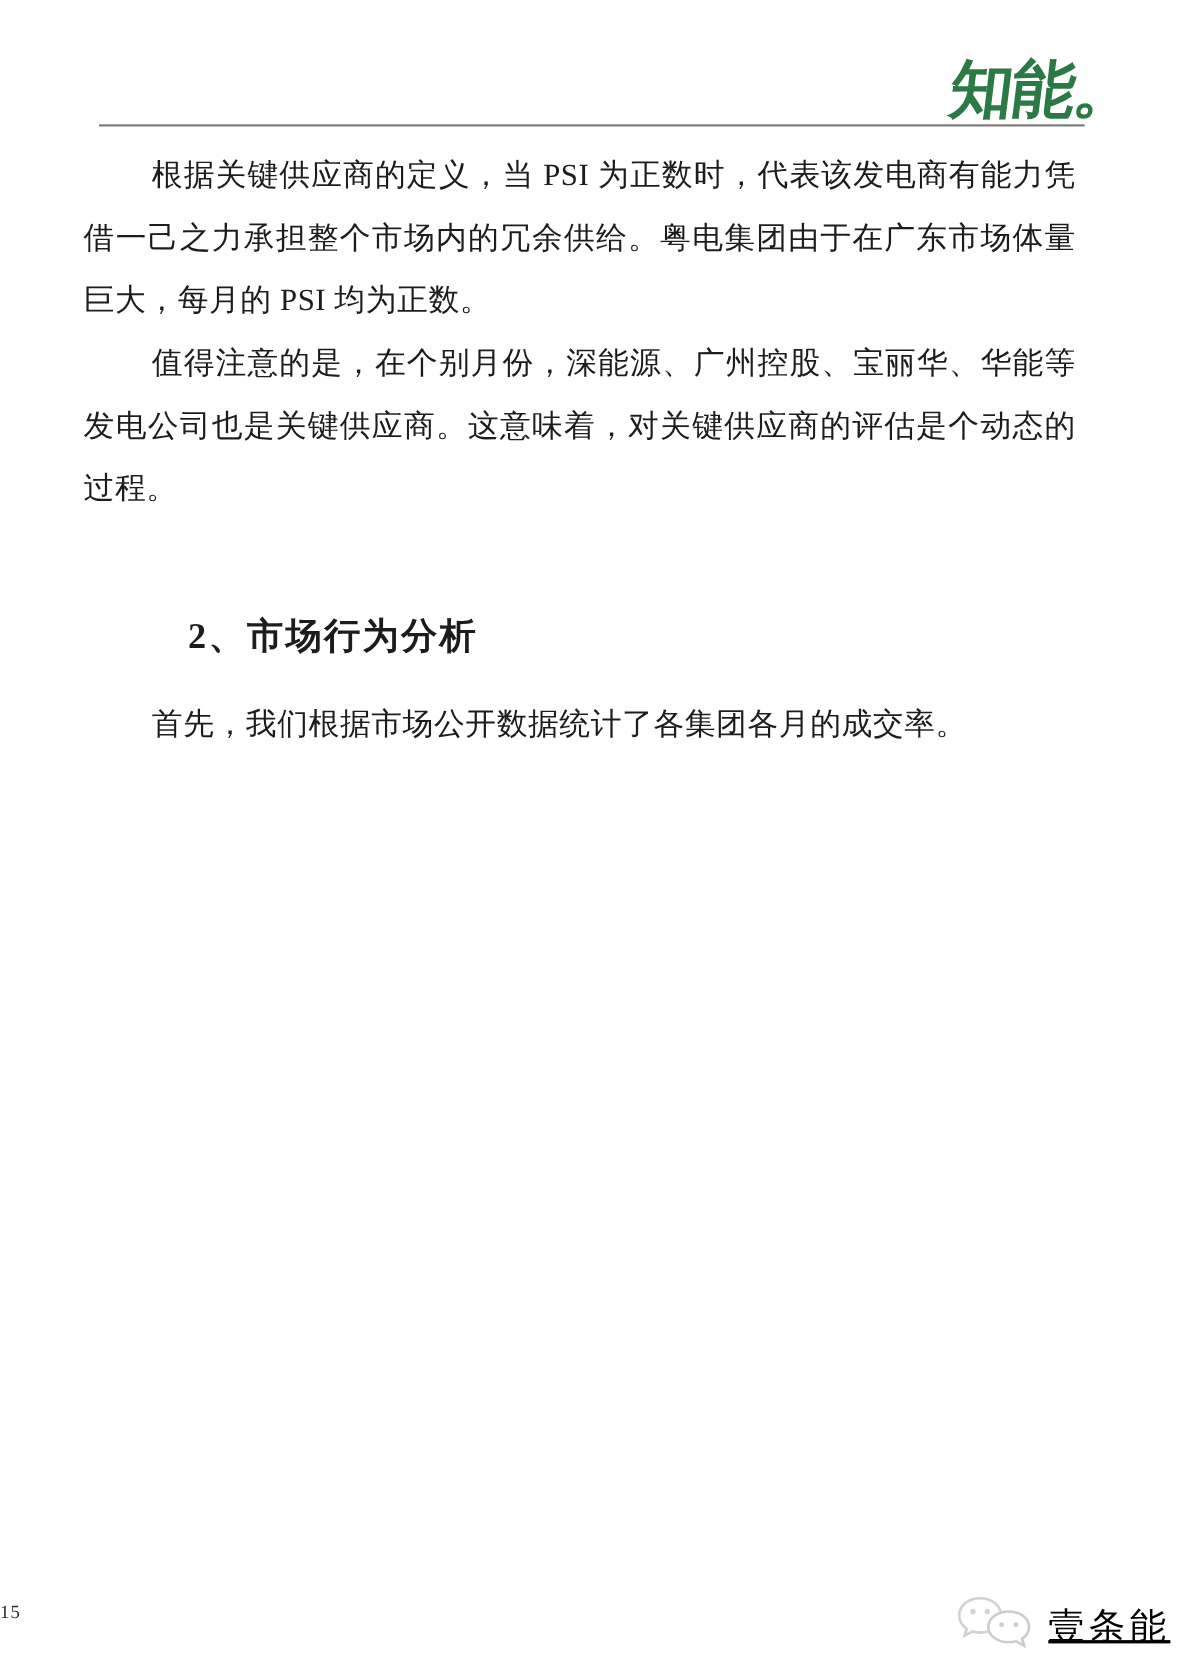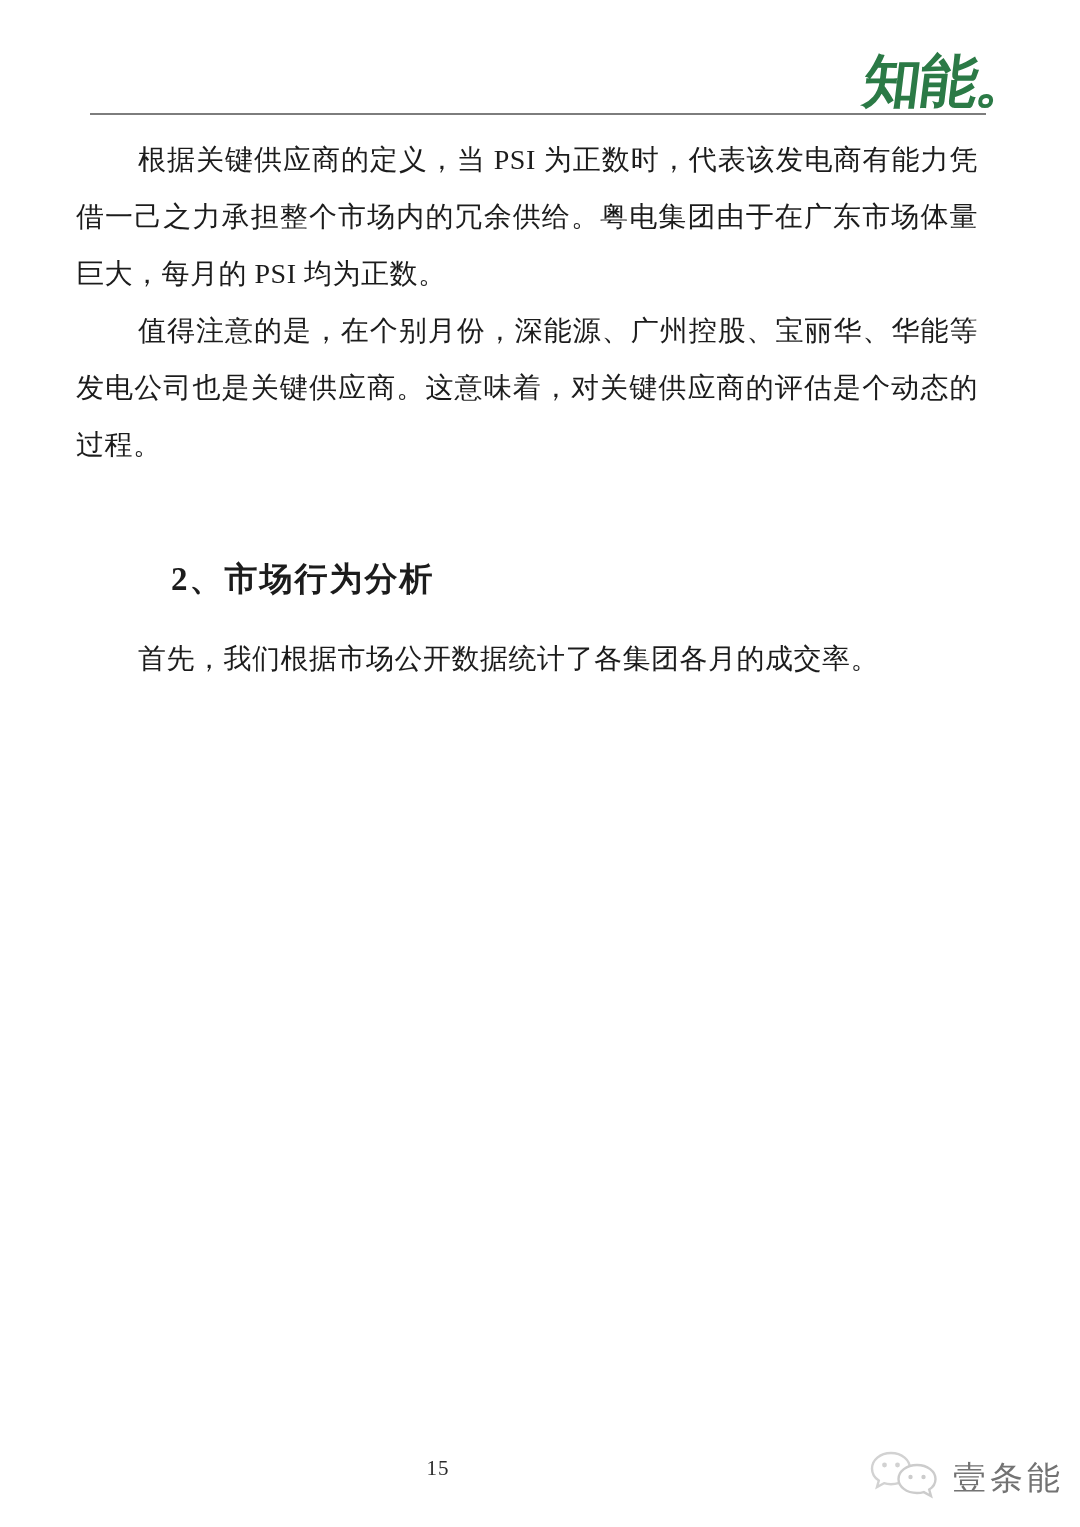--- a/index.html
+++ b/index.html
@@ -39,32 +39,32 @@
   }
   .section-heading{
     margin:78px 0 22px 95px;
     font-size:33px;line-height:57px;
     font-weight:bold;
     letter-spacing:2px;
   }
   
   .page-number{
     position:absolute;left:0;top:1456px;width:876px;
-    text-align:center;font-size:21px;color:#2a2a2a;
+    text-align:left;font-size:17px;color:#2a2a2a;
     letter-spacing:1px;
   }
   .watermark{
     position:absolute;right:16px;top:1449px;
     display:flex;align-items:center;gap:10px;
     color:#d2d2d2;
   }
   .watermark-text{
     font-family:"DejaVu Sans","Liberation Sans",sans-serif;
     font-size:33px;font-weight:400;letter-spacing:4px;
-    color:#737373;white-space:nowrap;
+    color:#000000;white-space:nowrap;text-decoration:underline;
   }
   .wm-icon{display:block;}
 </style>
 </head>
 <body>
 
 <div class="page">
 
   <div class="header-rule"></div>
 

